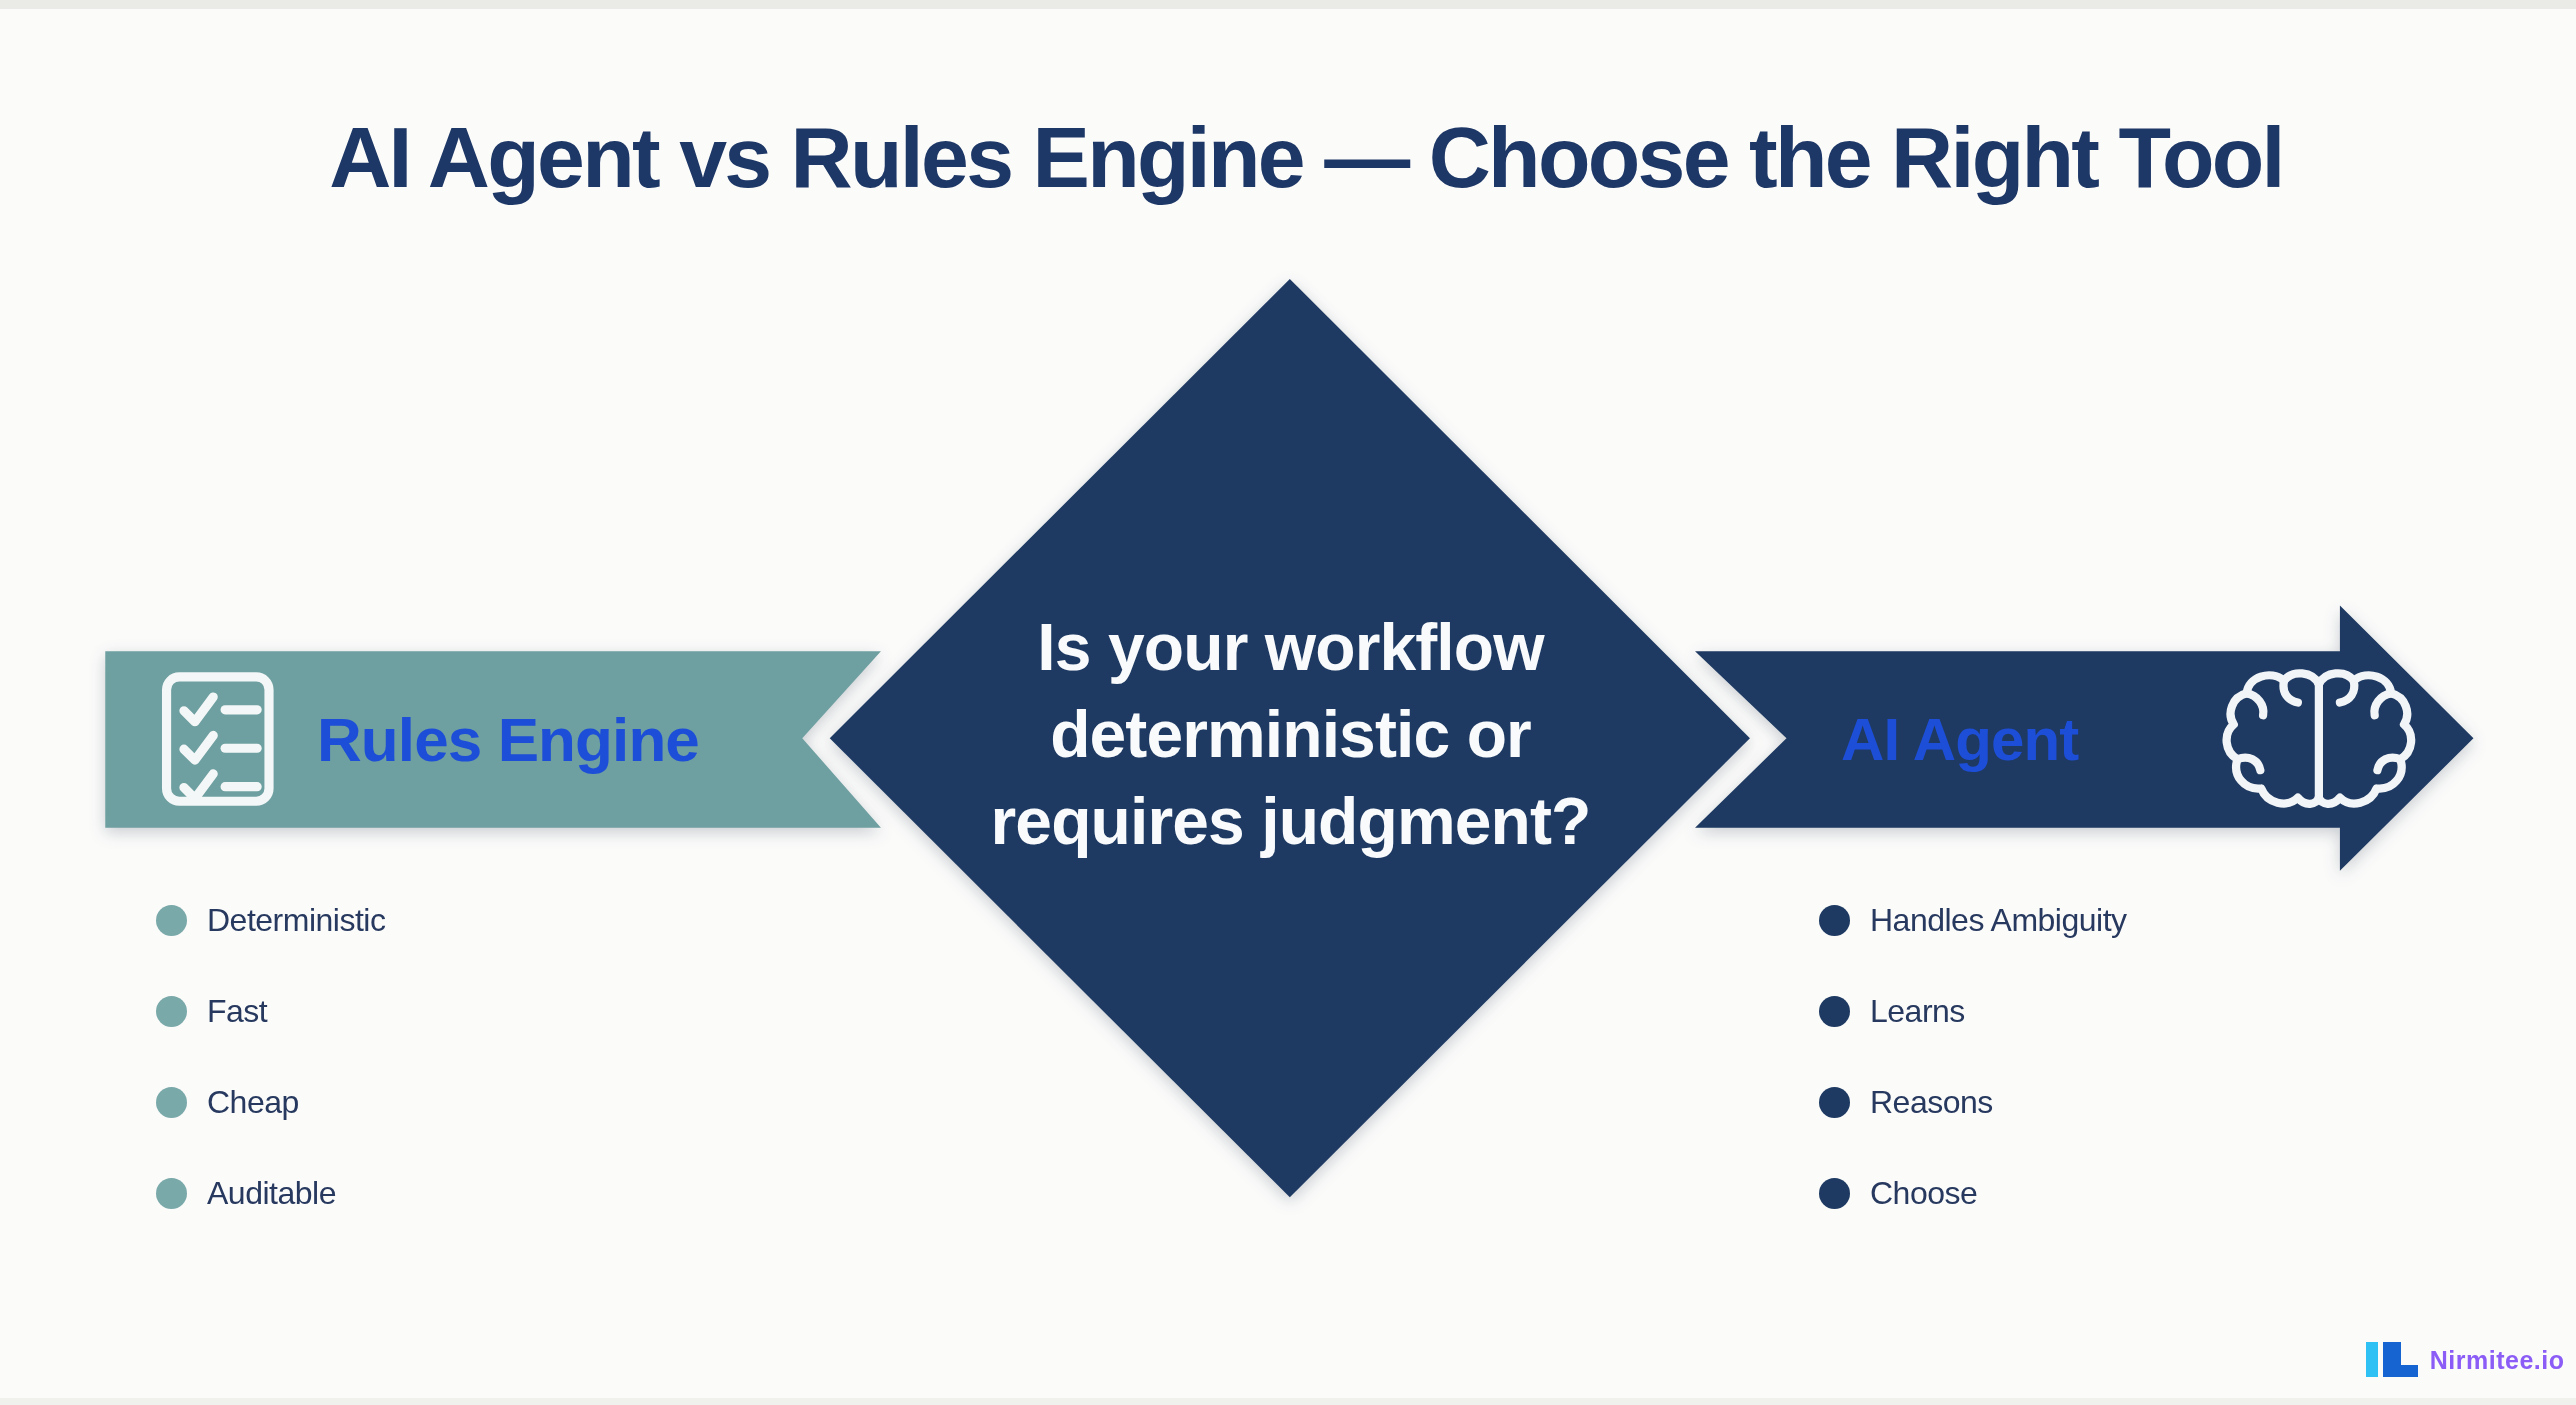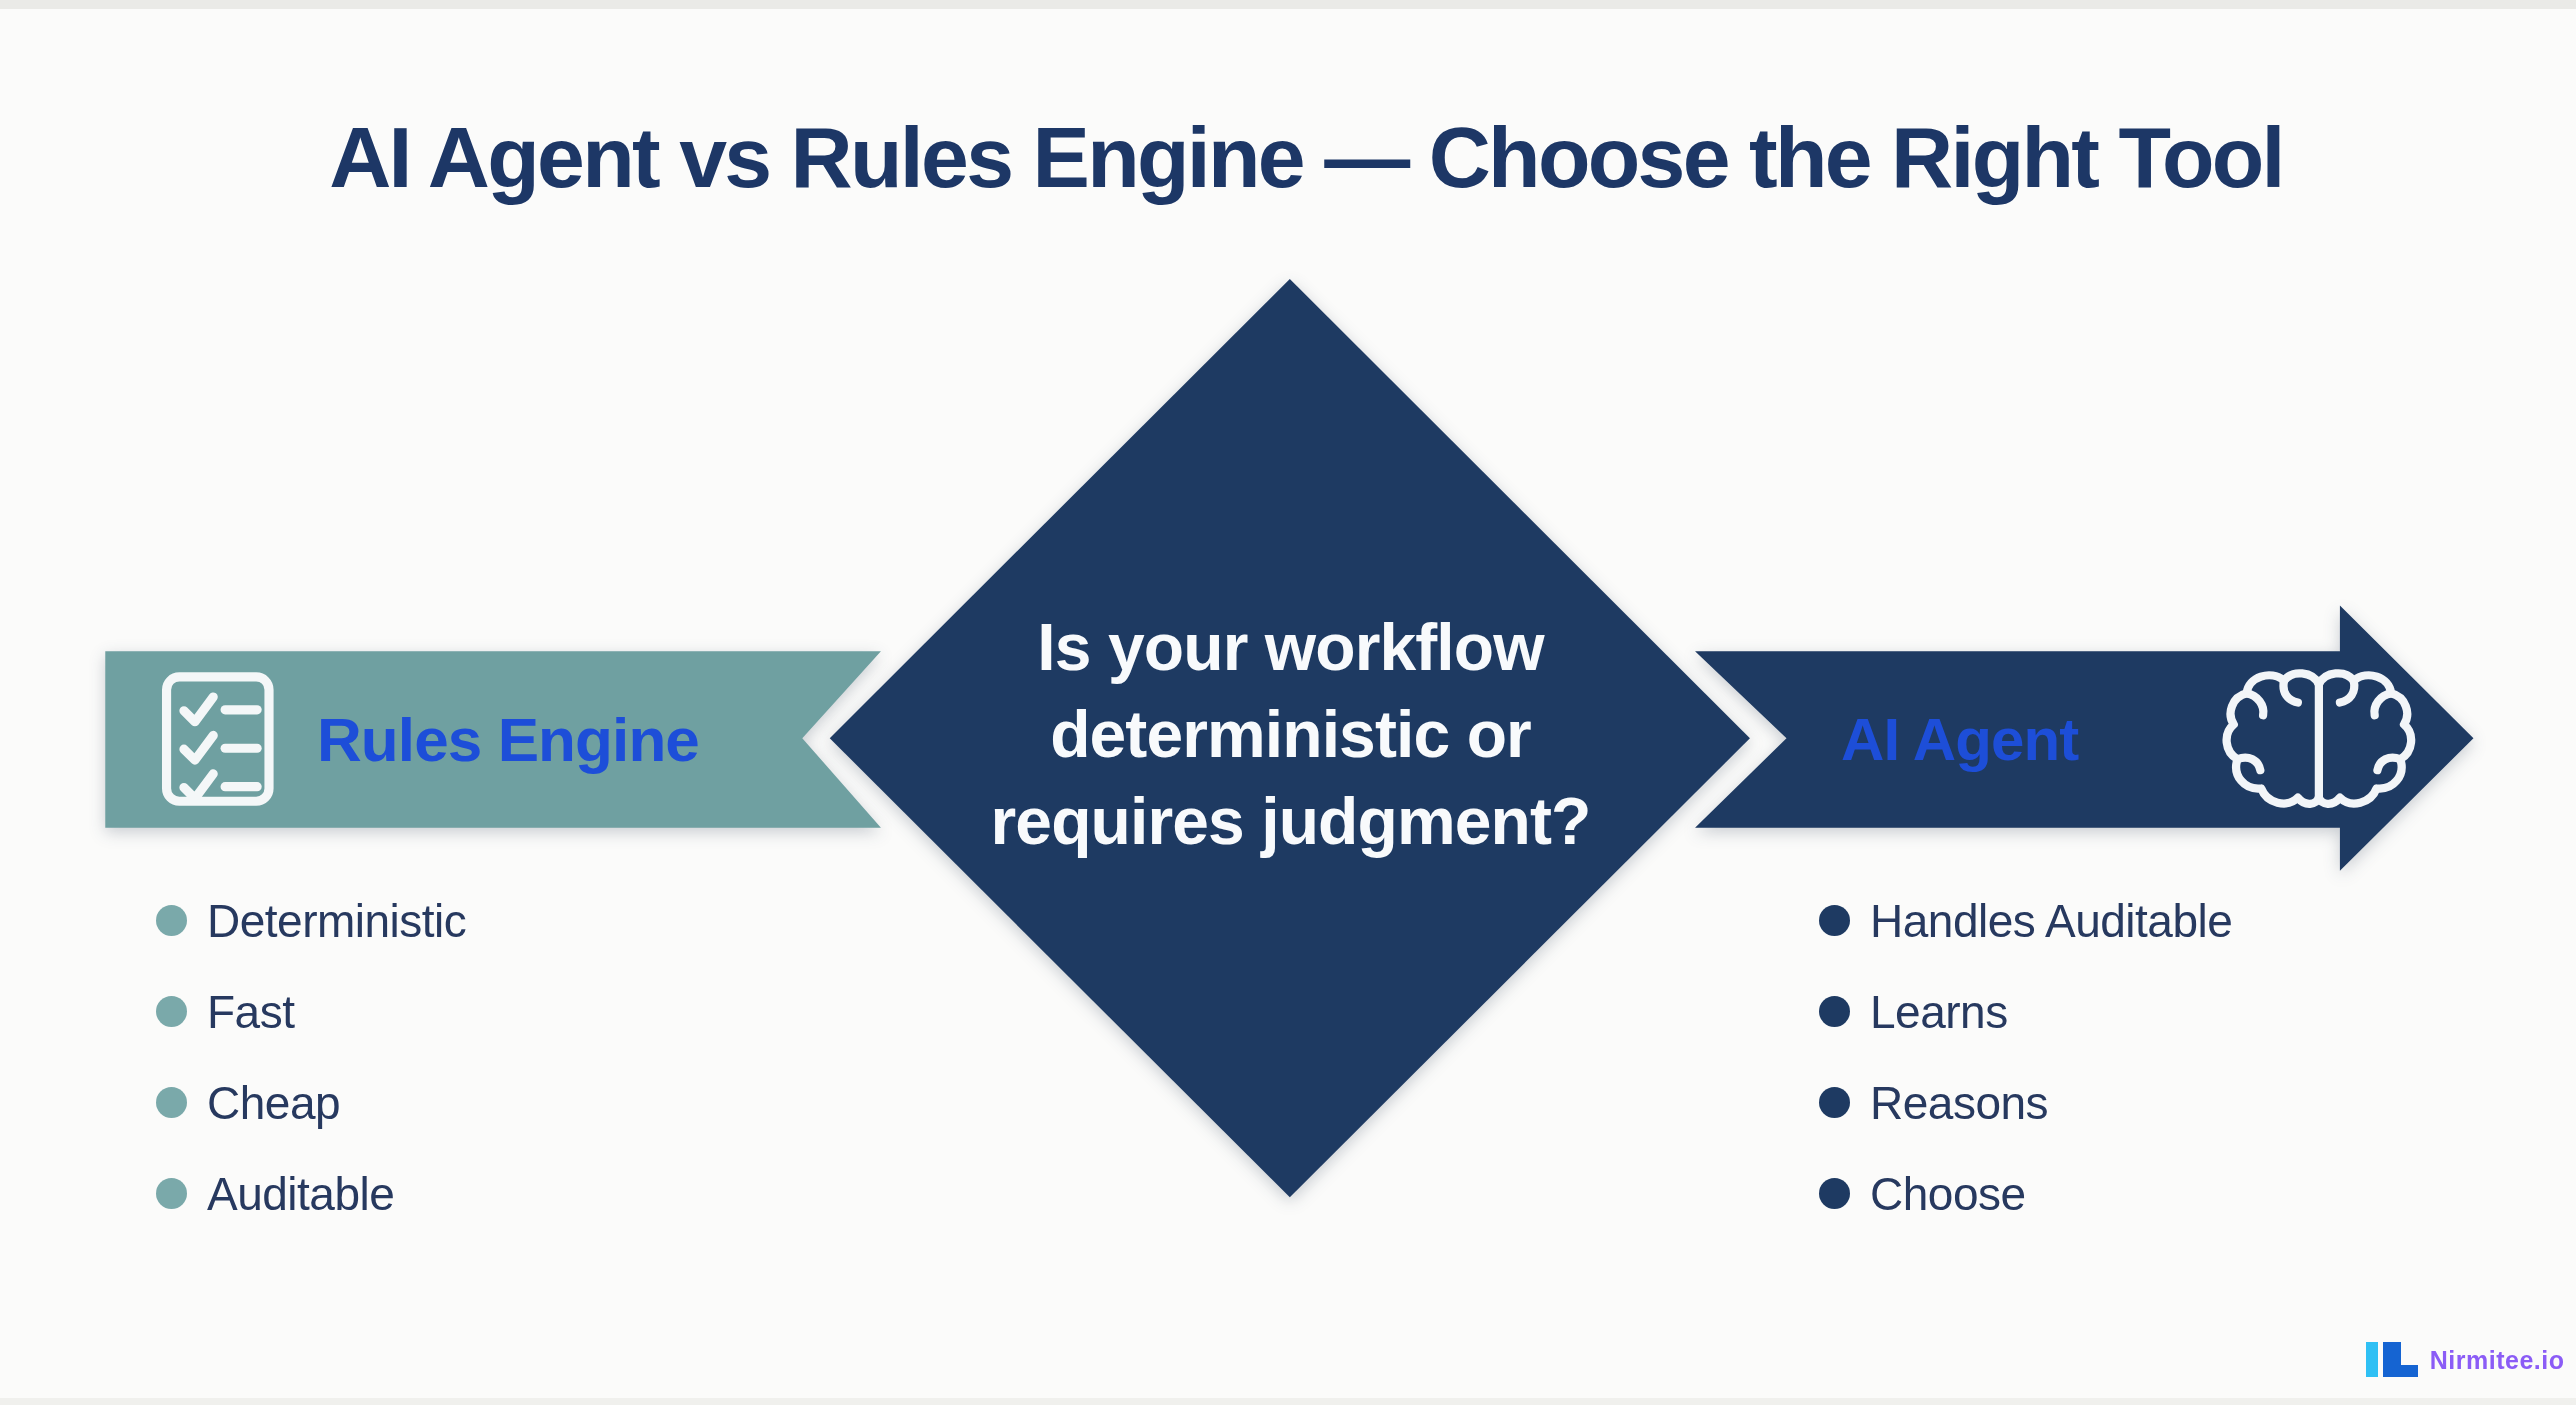--- a/index.html
+++ b/index.html
@@ -39,21 +39,21 @@
   .band-label.rules{left:317px;font-size:62px;}
   .band-label.agent{left:1841px;font-size:60px;}
 
   ul.feature-list{
     position:absolute;margin:0;padding:0;list-style:none;top:875px;
   }
   ul.feature-list.left{left:156px;}
   ul.feature-list.right{left:1819px;}
   ul.feature-list li{
     height:91px;display:flex;align-items:center;gap:20px;
-    font-size:46px;color:#27395f;letter-spacing:-0.5px;white-space:nowrap;
+    font-size:32px;color:#27395f;letter-spacing:-0.5px;white-space:nowrap;
   }
   .bullet{width:31px;height:31px;border-radius:50%;flex:0 0 auto;}
   .bullet.teal{background:#7aa9aa;}
   .bullet.navy{background:#1e3a62;}
 
   .brand{
     position:absolute;left:2366px;top:1337px;height:46px;
     display:flex;align-items:center;gap:12.8px;
   }
   .brand-mark{position:relative;width:51px;height:37px;}
@@ -133,21 +133,21 @@
     </li>
     <li>
       <span class="bullet teal"></span>
       <span>Auditable</span>
     </li>
   </ul>
 
   <ul class="feature-list right">
     <li>
       <span class="bullet navy"></span>
-      <span>Handles Auditable</span>
+      <span>Handles Ambiguity</span>
     </li>
     <li>
       <span class="bullet navy"></span>
       <span>Learns</span>
     </li>
     <li>
       <span class="bullet navy"></span>
       <span>Reasons</span>
     </li>
     <li>

